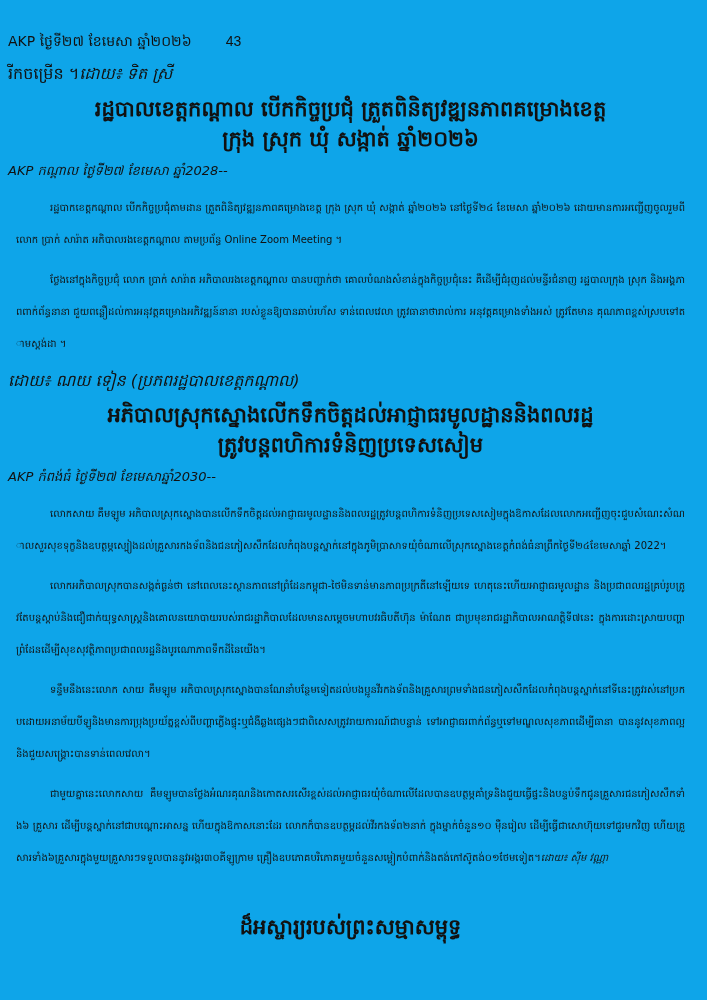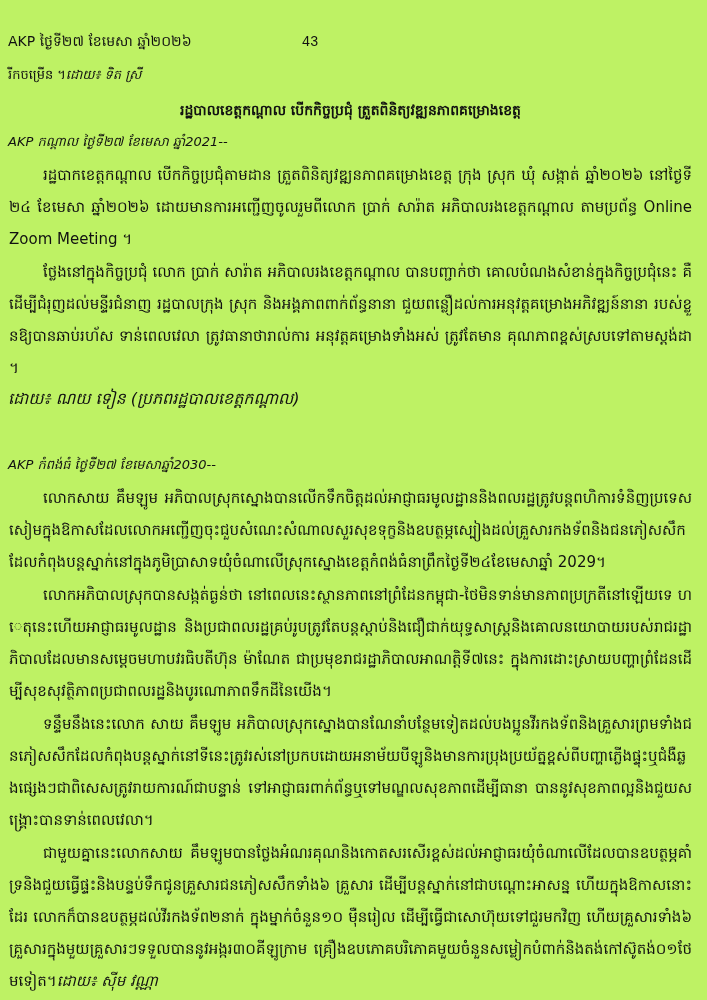--- a/index.html
+++ b/index.html
@@ -5,66 +5,66 @@
   html, body {
     margin: 0;
     padding: 0;
     background: #e8e8e8;
   }
   .page {
     position: relative;
     width: 707px;
     height: 1000px;
     margin: 0 auto;
-    background: #bef264;
+    background: #0ea5e9;
     color: #111111;
     font-family: "DejaVu Sans", sans-serif;
     overflow: hidden;
     box-sizing: border-box;
     padding: 30px 14px 10px 8px;
   }
   .hdr-row {
     display: flex;
     align-items: baseline;
     font-size: 14px;
     line-height: 22px;
     margin-bottom: 10px;
   }
   .hdr-left { white-space: nowrap; }
   .hdr-page {
-    margin-left: 110px;
-    font-family: Liberation Mono, monospace;
+    margin-left: 34px;
+    font-family: Liberation Sans, sans-serif;
     font-size: 14px;
     text-align: center;
   }
   .cont-line {
-    font-size: 13px;
+    font-size: 16px;
     line-height: 24px;
     margin-bottom: 8px;
   }
   .byline-inline {
     font-style: italic;
   }
   h2.headline {
     margin: 6px 0 4px 0;
     text-align: center;
-    font-size: 14px;
+    font-size: 21px;
     font-weight: bold;
     line-height: 30px;
     word-break: break-word;
   }
   .dateline {
     font-style: italic;
     font-size: 13px;
     line-height: 26px;
     margin: 2px 0 4px 0;
   }
   p.body-par {
-    margin: 1px;
-    font-size: 15px;
+    margin: 8px;
+    font-size: 10px;
     line-height: 32px;
     text-align: justify;
     text-indent: 34px;
     word-break: break-all;
     overflow-wrap: anywhere;
   }
   .byline-line {
     font-style: italic;
     font-size: 16px;
     line-height: 26px;
@@ -80,36 +80,38 @@
     <span class="hdr-left">AKP ថ្ងៃទី២៧ ខែមេសា ឆ្នាំ២០២៦</span>
     <span class="hdr-page">43</span>
   </div>
 
   <div class="cont-line">
     <span>រីកចម្រើន ។</span><span class="byline-inline">ដោយ៖ ទិត ស្រី</span>
   </div>
 
   <h2 class="headline">
     <span>រដ្ឋបាលខេត្តកណ្ដាល បើកកិច្ចប្រជុំ ត្រួតពិនិត្យវឌ្ឍនភាពគម្រោងខេត្ត</span><br>
+    <span>ក្រុង ស្រុក ឃុំ សង្កាត់ ឆ្នាំ២០២៦</span>
   </h2>
 
-  <div class="dateline">AKP កណ្ដាល ថ្ងៃទី២៧ ខែមេសា ឆ្នាំ2021--</div>
+  <div class="dateline">AKP កណ្ដាល ថ្ងៃទី២៧ ខែមេសា ឆ្នាំ2028--</div>
 
   <p class="body-par">រដ្ឋបាកខេត្តកណ្ដាល បើកកិច្ចប្រជុំតាមដាន ត្រួតពិនិត្យវឌ្ឍនភាពគម្រោងខេត្ត ក្រុង ស្រុក ឃុំ សង្កាត់ ឆ្នាំ២០២៦ នៅថ្ងៃទី២៤ ខែមេសា ឆ្នាំ២០២៦ ដោយមានការអញ្ជើញចូលរួមពីលោក ប្រាក់ សារ៉ាត អភិបាលរងខេត្តកណ្ដាល តាមប្រព័ន្ធ Online Zoom Meeting ។</p>
   <p class="body-par">ថ្លែងនៅក្នុងកិច្ចប្រជុំ លោក ប្រាក់ សារ៉ាត អភិបាលរងខេត្តកណ្ដាល បានបញ្ជាក់ថា គោលបំណងសំខាន់ក្នុងកិច្ចប្រជុំនេះ គឺដើម្បីជំរុញដល់មន្ទីរជំនាញ រដ្ឋបាលក្រុង ស្រុក និងអង្គភាពពាក់ព័ន្ធនានា ជួយពន្លឿដល់ការអនុវត្តគម្រោងអភិវឌ្ឍន៍នានា របស់ខ្លួនឱ្យបានឆាប់រហ័ស ទាន់ពេលវេលា ត្រូវធានាថារាល់ការ អនុវត្តគម្រោងទាំងអស់ ត្រូវតែមាន គុណភាពខ្ពស់ស្របទៅតាមស្តង់ដា ។</p>
 
   <div class="byline-line">ដោយ៖ ណយ ទៀន (ប្រភពរដ្ឋបាលខេត្តកណ្ដាល)</div>
 
   <h2 class="headline">
-    <br>
+    <span>អភិបាលស្រុកស្នោងលើកទឹកចិត្តដល់អាជ្ញាធរមូលដ្ឋាននិងពលរដ្ឋ</span><br>
+    <span>ត្រូវបន្តពហិការទំនិញប្រទេសសៀម</span>
   </h2>
 
   <div class="dateline">AKP កំពង់ធំ ថ្ងៃទី២៧ ខែមេសាឆ្នាំ2030--</div>
 
-  <p class="body-par">លោកសាយ គឹមឡូម អភិបាលស្រុកស្នោងបានលើកទឹកចិត្តដល់អាជ្ញាធរមូលដ្ឋាននិងពលរដ្ឋត្រូវបន្តពហិការទំនិញប្រទេសសៀមក្នុងឱកាសដែលលោកអញ្ជើញចុះជួបសំណេះសំណាលសួរសុខទុក្ខនិងឧបត្ថម្ភស្បៀងដល់គ្រួសារកងទ័ពនិងជនភៀសសឹកដែលកំពុងបន្តស្នាក់នៅក្នុងភូមិប្រាសាទយុំចំណាលើស្រុកស្នោងខេត្តកំពង់ធំនាព្រឹកថ្ងៃទី២៤ខែមេសាឆ្នាំ 2029។</p>
+  <p class="body-par">លោកសាយ គឹមឡូម អភិបាលស្រុកស្នោងបានលើកទឹកចិត្តដល់អាជ្ញាធរមូលដ្ឋាននិងពលរដ្ឋត្រូវបន្តពហិការទំនិញប្រទេសសៀមក្នុងឱកាសដែលលោកអញ្ជើញចុះជួបសំណេះសំណាលសួរសុខទុក្ខនិងឧបត្ថម្ភស្បៀងដល់គ្រួសារកងទ័ពនិងជនភៀសសឹកដែលកំពុងបន្តស្នាក់នៅក្នុងភូមិប្រាសាទយុំចំណាលើស្រុកស្នោងខេត្តកំពង់ធំនាព្រឹកថ្ងៃទី២៤ខែមេសាឆ្នាំ 2022។</p>
   <p class="body-par">លោកអភិបាលស្រុកបានសង្កត់ធ្ងន់ថា នៅពេលនេះស្ថានភាពនៅព្រំដែនកម្ពុជា-ថៃមិនទាន់មានភាពប្រក្រតីនៅឡើយទេ ហេតុនេះហើយអាជ្ញាធរមូលដ្ឋាន និងប្រជាពលរដ្ឋគ្រប់រូបត្រូវតែបន្តស្តាប់និងជឿជាក់យុទ្ធសាស្ត្រនិងគោលនយោបាយរបស់រាជរដ្ឋាភិបាលដែលមានសម្តេចមហាបវរធិបតីហ៊ុន ម៉ាណែត ជាប្រមុខរាជរដ្ឋាភិបាលអាណត្តិទី៧នេះ ក្នុងការដោះស្រាយបញ្ហាព្រំដែនដើម្បីសុខសុវត្ថិភាពប្រជាពលរដ្ឋនិងបូរណោភាពទឹកដីនៃយើង។</p>
   <p class="body-par">ទន្ទឹមនឹងនេះលោក សាយ គឹមឡូម អភិបាលស្រុកស្នោងបានណែនាំបន្ថែមទៀតដល់បងប្អូនវីរកងទ័ពនិងគ្រួសារព្រមទាំងជនភៀសសឹកដែលកំពុងបន្តស្នាក់នៅទីនេះត្រូវរស់នៅប្រកបដោយអនាម័យបីឡូនិងមានការប្រុងប្រយ័ត្នខ្ពស់ពីបញ្ហាភ្លើងផ្ទុះឬជំងឺឆ្លងផ្សេងៗជាពិសេសត្រូវរាយការណ៍ជាបន្ទាន់ ទៅអាជ្ញាធរពាក់ព័ន្ធឬទៅមណ្ឌលសុខភាពដើម្បីធានា បាននូវសុខភាពល្អនិងជួយសង្គ្រោះបានទាន់ពេលវេលា។</p>
   <p class="body-par">
     <span>ជាមួយគ្នានេះលោកសាយ គឹមឡូមបានថ្លែងអំណរគុណនិងកោតសរសើរខ្ពស់ដល់អាជ្ញាធរយុំចំណាលើដែលបានឧបត្ថម្ភគាំទ្រនិងជួយធ្វើផ្ទះនិងបន្ទប់ទឹកជូនគ្រួសារជនភៀសសឹកទាំង៦ គ្រួសារ ដើម្បីបន្តស្នាក់នៅជាបណ្ដោះអាសន្ន ហើយក្នុងឱកាសនោះដែរ លោកក៏បានឧបត្ថម្ភដល់វីរកងទ័ព២នាក់ ក្នុងម្នាក់ចំនួន១០ ម៉ឺនរៀល ដើម្បីធ្វើជាសោហ៊ុយទៅជួរមកវិញ ហើយគ្រួសារទាំង៦គ្រួសារក្នុងមួយគ្រួសារៗទទួលបាននូវអង្ករ៣០គីឡូក្រាម គ្រឿងឧបភោគបរិភោគមួយចំនួនសម្លៀកបំពាក់និងតង់កៅស៊ូតង់០១ថែមទៀត។</span><span class="byline-inline">ដោយ៖ ស៊ីម វណ្ណា</span>
   </p>
 
   <h2 class="headline">
     <br>
     <span>ដ៏អស្ចារ្យរបស់ព្រះសម្មាសម្ពុទ្ធ</span>
   </h2>

